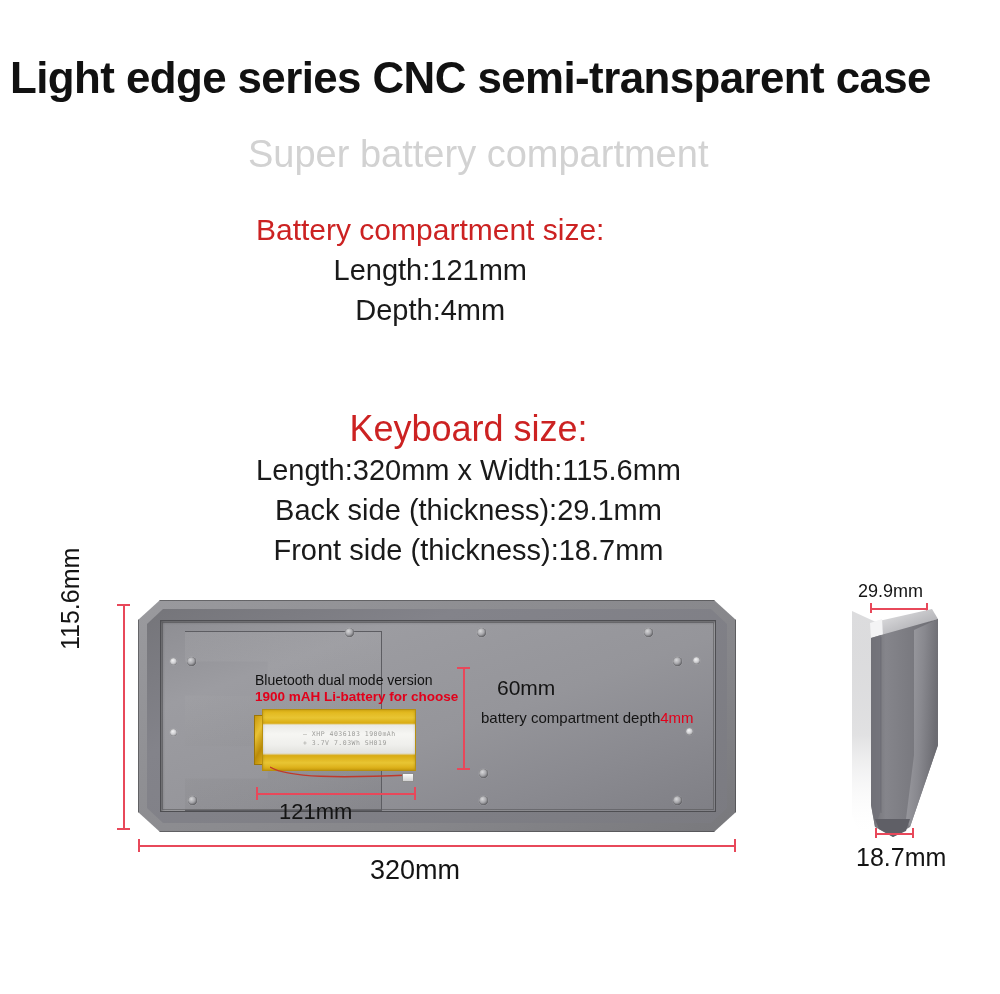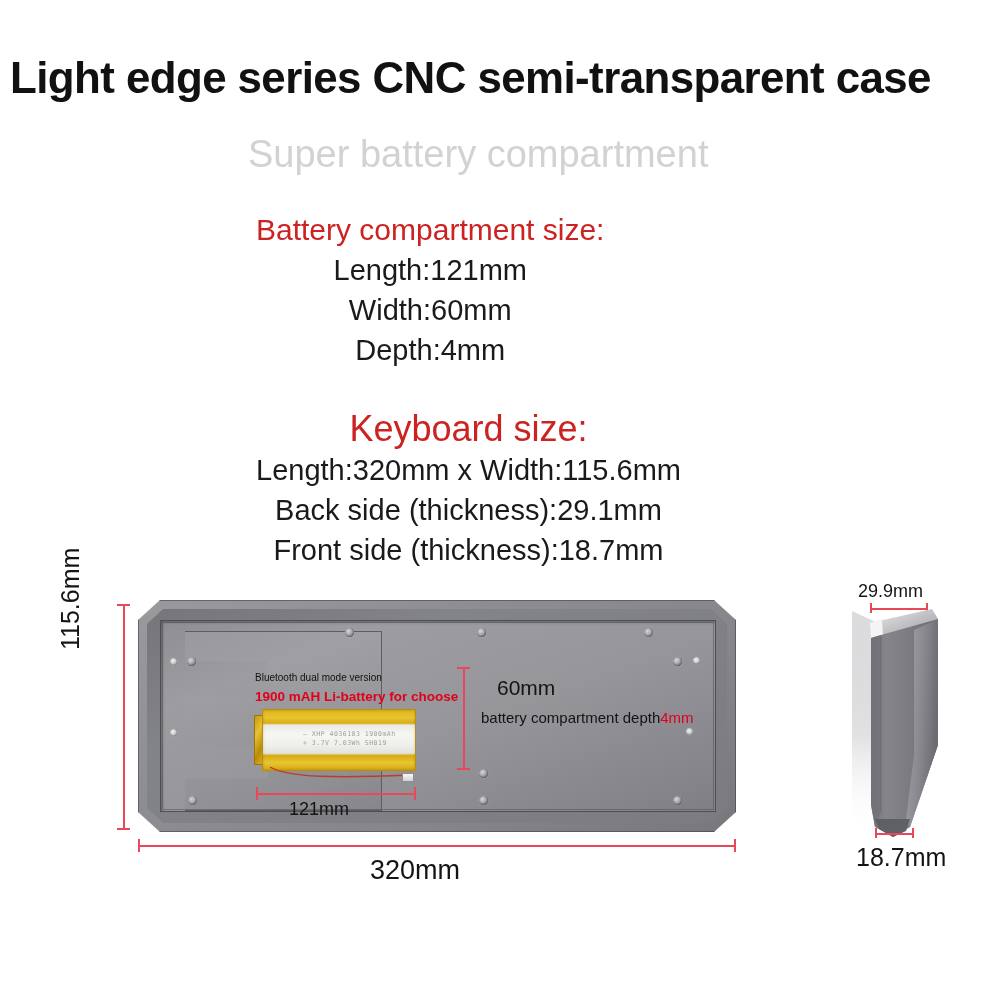--- a/index.html
+++ b/index.html
@@ -163,21 +163,21 @@
     left: 148px; top: 64px;
     width: 10px; height: 7px;
     background: linear-gradient(180deg, #fafafa, #d2d2d2);
     border: 1px solid #8e8e8e;
   }
 
   
   #callout-bt {
     position: absolute;
     left: 94px; top: 51px;
-    font-size: 10px;
+    font-size: 14px;
     color: #111111;
     white-space: nowrap;
   }
   #callout-battery-red {
     position: absolute;
     left: 94px; top: 68px;
     font-size: 13.5px;
     font-weight: bold;
     color: #e2001a;
     white-space: nowrap;
@@ -210,24 +210,23 @@
   #dim-60-top { left: 296px; top: 46px; }
   #dim-60-bot { left: 296px; top: 147px; }
 
   
   #dim-121 { left: 95px; top: 172px; width: 159px; }
   #dim-121-l { left: 95px; top: 166px; }
   #dim-121-r { left: 253px; top: 166px; }
   #label-121mm {
     position: absolute;
     left: 118px; top: 178px;
-    font-size: 18px;
-    color: #141414;
-    white-space: nowrap;
-    margin-left: 10px;
+    font-size: 22px;
+    color: #141414;
+    white-space: nowrap;
   }
 
   
   #dim-115 {
     position: absolute;
     left: 123px; top: 604px;
     width: 1.5px; height: 226px;
     background: #e8485a;
   }
   #dim-115-top { position: absolute; left: 117px; top: 604px; width: 13px; height: 1.5px; background: #e8485a; }
@@ -294,21 +293,20 @@
 </style>
 </head>
 <body>
 
 <div id="main-title">Light edge series CNC semi-transparent case</div>
 <div id="subtitle">Super battery compartment</div>
 
 <div class="spec-block" id="battery-spec-block">
   <div class="spec-heading" id="battery-spec-heading">Battery compartment size:</div>
   <div class="spec-line">Length:121mm</div>
-  <div class="spec-line">Width:60mm</div>
   <div class="spec-line">Depth:4mm</div>
 </div>
 
 <div class="spec-block" id="keyboard-spec-block">
   <div class="spec-heading" id="keyboard-spec-heading">Keyboard size:</div>
   <div class="spec-line">Length:320mm  x  Width:115.6mm</div>
   <div class="spec-line">Back side (thickness):29.1mm</div>
   <div class="spec-line">Front side (thickness):18.7mm</div>
 </div>
 

